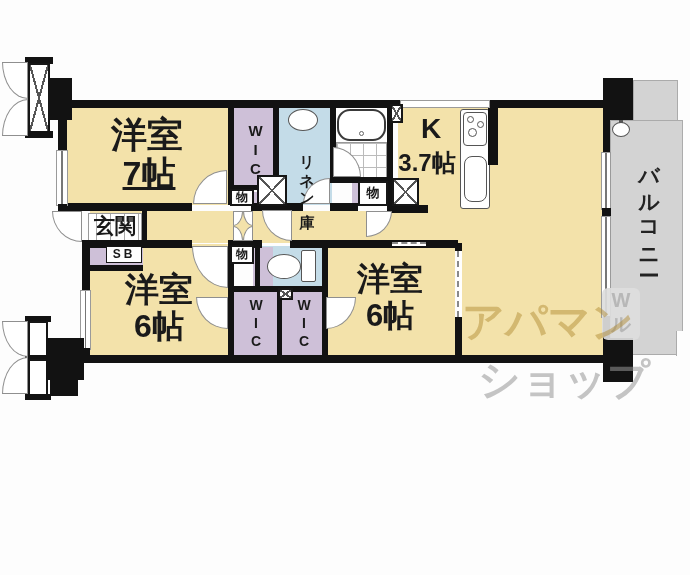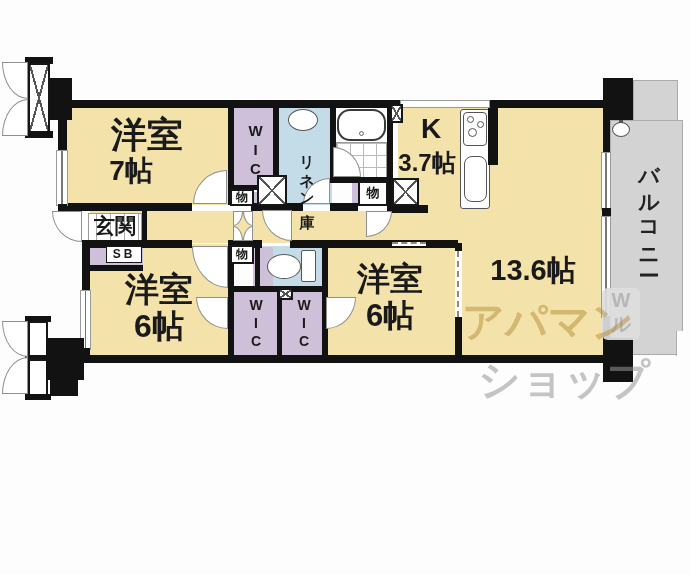--- a/index.html
+++ b/index.html
@@ -177,29 +177,28 @@
   <div class="abs fan" style="left:192px;top:246px;width:36px;height:42px;border-radius:0 0 0 100%;"></div>
   <div class="abs fan" style="left:196px;top:297px;width:32px;height:32px;border-radius:0 0 0 100%;"></div>
   <div class="abs fan" style="left:326px;top:297px;width:30px;height:32px;border-radius:0 0 100% 0;"></div>
 
   <div class="abs fan" style="left:233px;top:211px;width:10px;height:15px;border-radius:0 0 100% 0;"></div>
   <div class="abs fan" style="left:243px;top:211px;width:10px;height:15px;border-radius:0 0 0 100%;"></div>
   <div class="abs fan" style="left:233px;top:226px;width:10px;height:15px;border-radius:0 100% 0 0;"></div>
   <div class="abs fan" style="left:243px;top:226px;width:10px;height:15px;border-radius:100% 0 0 0;"></div>
 
   <div class="abs lbl" style="left:77px;top:116px;width:140px;font-size:36px;">洋室</div>
-  <div class="abs lbl" style="left:61px;top:156px;width:140px;font-size:28px;">7帖</div>
+  <div class="abs lbl" style="left:79px;top:156px;width:140px;font-size:34px;text-decoration:underline;">7帖</div>
   <div class="abs vtext" style="left:243px;top:113px;width:20px;height:74px;font-size:15px;">WIC</div>
   <div class="abs vtext" style="left:293px;top:134px;width:22px;height:80px;font-size:15px;">リネン庫</div>
   <div class="abs lbl" style="left:232px;top:191px;width:20px;font-size:12px;">物</div>
   <div class="abs lbl" style="left:363px;top:186px;width:20px;font-size:13px;">物</div>
   <div class="abs lbl" style="left:232px;top:248px;width:20px;font-size:12px;">物</div>
   <div class="abs lbl" style="left:413px;top:114px;width:36px;font-size:28px;">K</div>
   <div class="abs lbl" style="left:396px;top:150px;width:62px;font-size:24px;">3.7帖</div>
-  <div class="abs lbl" style="left:472px;top:255px;width:122px;font-size:29px;">13.6帖</div>
   <div class="abs lbl" style="left:90px;top:215px;width:50px;font-size:21px;">玄関</div>
   <div class="abs obox" style="left:106px;top:246px;width:36px;height:17px;border-width:1px;"></div>
   <div class="abs lbl" style="left:106px;top:248px;width:36px;font-size:12px;letter-spacing:3px;">SB</div>
   <div class="abs lbl" style="left:89px;top:272px;width:140px;font-size:34px;">洋室</div>
   <div class="abs lbl" style="left:89px;top:310px;width:140px;font-size:32px;">6帖</div>
   <div class="abs vtext" style="left:245px;top:295px;width:18px;height:58px;font-size:14px;">WIC</div>
   <div class="abs vtext" style="left:293px;top:295px;width:18px;height:58px;font-size:14px;">WIC</div>
   <div class="abs lbl" style="left:325px;top:262px;width:130px;font-size:33px;">洋室</div>
   <div class="abs lbl" style="left:325px;top:300px;width:130px;font-size:31px;">6帖</div>
 

